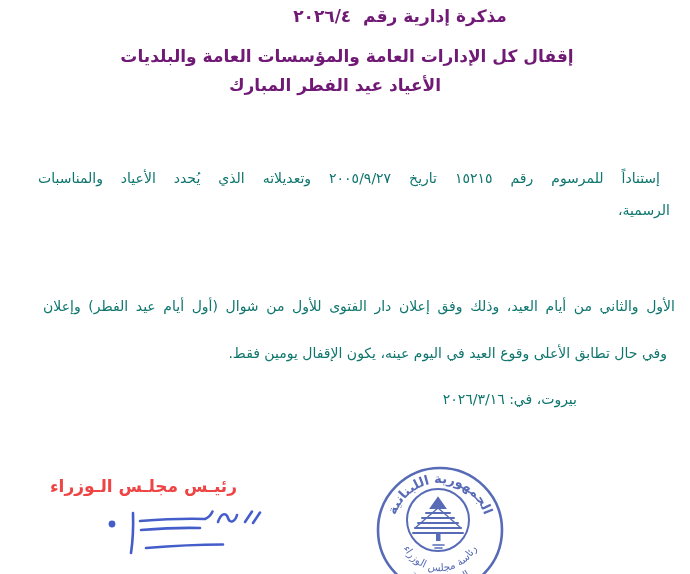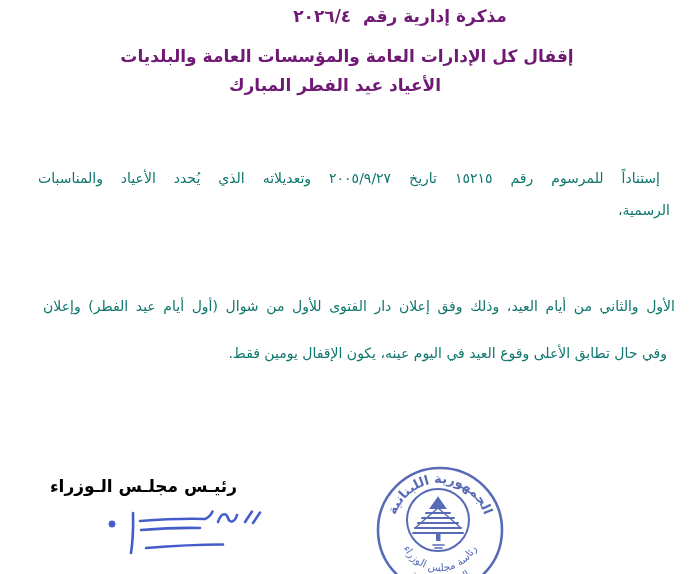--- a/index.html
+++ b/index.html
@@ -25,21 +25,21 @@
   .bodyline {
     font-size: 14px;
     line-height: 24px;
     color: #0f766e;
   }
   .just { text-align: justify; text-align-last: justify; }
   .rt   { text-align: right; }
   .sig-title, .signer-name {
     font-weight: bold;
     font-size: 17px;
-    color: #000000;
+    color: #ef4444;
     text-align: center;
     white-space: nowrap;
   }
   svg { display: block; }
   .stamp-svg { opacity: 0.92; }
 </style>
 </head>
 <body>
 
 <div class="page">
@@ -48,20 +48,21 @@
   <div class="abs heading" style="top:44px; left:12px; width:670px;">إقفال كل الإدارات العامة والمؤسسات العامة والبلديات</div>
   <div class="abs heading" style="top:73px; left:0px; width:670px;">الأعياد عيد الفطر المبارك</div>
 
   <div class="abs bodyline just" style="top:166px; right:30px; left:38px;">إستناداً للمرسوم رقم ١٥٢١٥ تاريخ ٢٠٠٥/٩/٢٧ وتعديلاته الذي يُحدد الأعياد والمناسبات</div>
   <div class="abs bodyline rt" style="top:198px; right:20px; left:38px;">الرسمية،</div>
 
   <div class="abs bodyline just" style="top:268px; right:15px; left:43px;margin-top:26px;">الأول والثاني من أيام العيد، وذلك وفق إعلان دار الفتوى للأول من شوال (أول أيام عيد الفطر) وإعلان</div>
 
   <div class="abs bodyline rt" style="top:341px; right:23px; left:40px;">وفي حال تطابق الأعلى وقوع العيد في اليوم عينه، يكون الإقفال يومين فقط.</div>
 
+  <div class="abs bodyline rt" style="top:387px; right:113px; left:40px;">بيروت، في: ٢٠٢٦/٣/١٦</div>
 
   <div class="abs sig-title" style="top:476px; left:95px; width:142px;">رئيـس مجلـس الـوزراء</div>
 
   <svg class="abs" style="top:498px; left:95px;" width="180" height="62" viewBox="0 0 180 62">
     <g stroke="#3a55c8" stroke-width="2.6" fill="none" stroke-linecap="round" opacity="0.95">
       <circle cx="17" cy="26" r="3.4" fill="#3a55c8" stroke="none"></circle>
       <path d="M38,15 C38.5,30 37.5,45 36,55"></path>
       <path d="M45,23 C65,21.5 95,20.5 110,21 Q115,19 117.5,13.5"></path>
       <path d="M46,32 C65,30.5 90,29.5 105,30"></path>
       <path d="M51,50 C75,48 105,46.5 128,46.5"></path>

